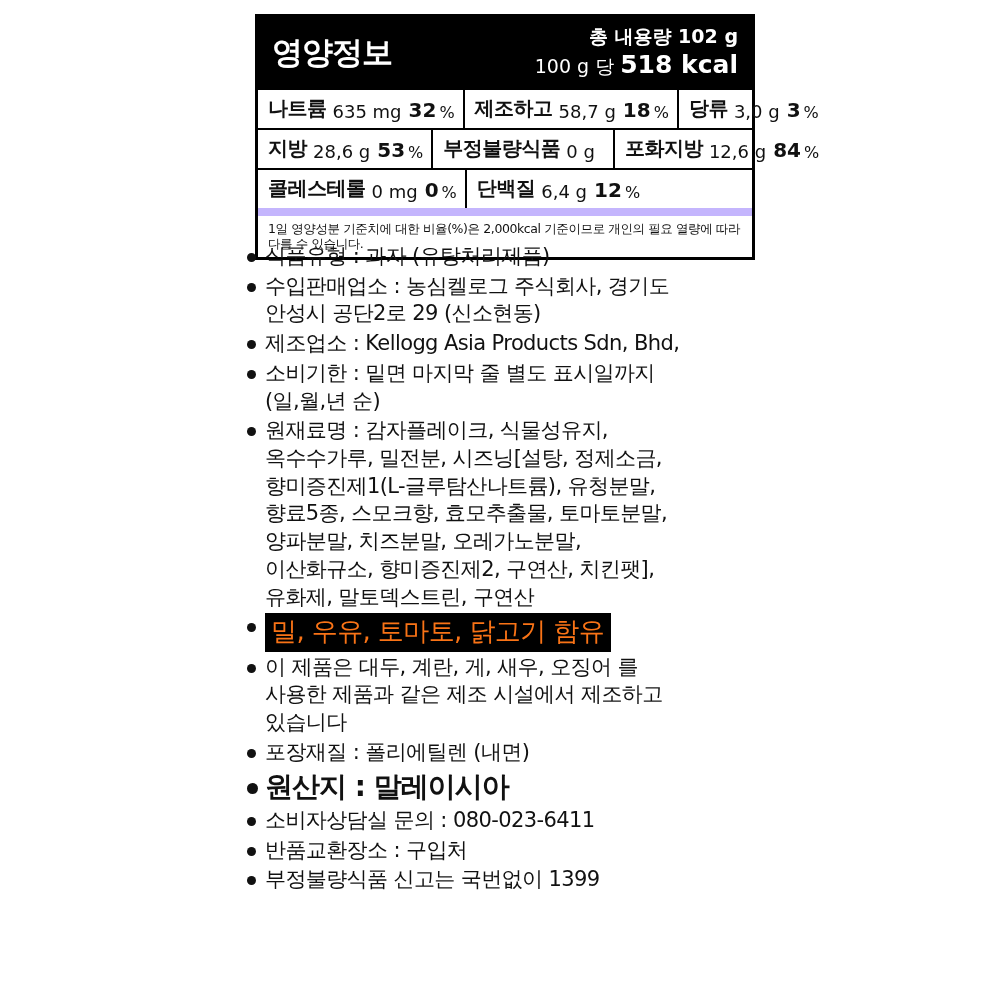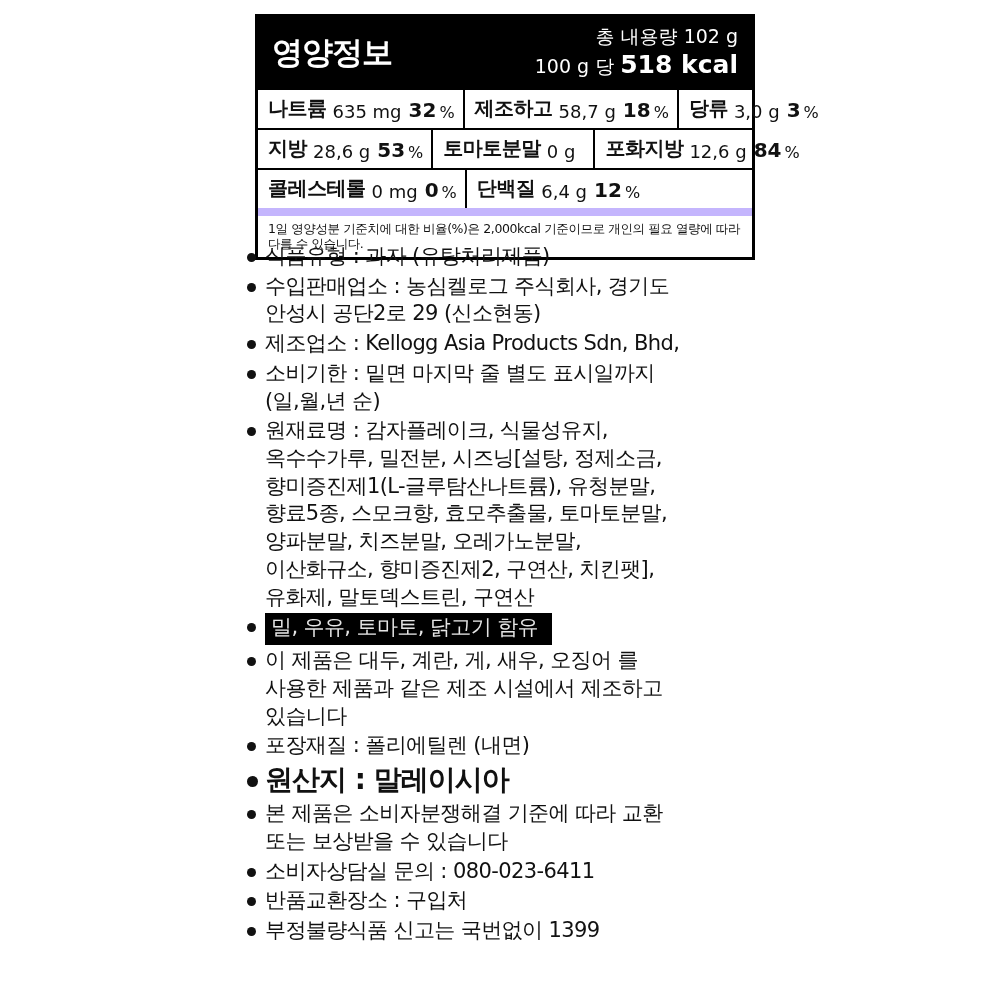--- a/index.html
+++ b/index.html
@@ -48,20 +48,21 @@
     font-weight: bold;
     letter-spacing: -1px;
     line-height: 1.1;
   }
   .nut-headright {
     text-align: right;
     line-height: 1.25;
   }
   .nut-total {
     font-size: 19px;
+    font-weight: bold;
   }
   .nut-kcal-line {
     font-size: 19px;
     white-space: nowrap;
   }
   .nut-kcal-big {
     font-size: 25px;
     font-weight: bold;
   }
 
@@ -156,24 +157,24 @@
   }
   .item-text {
     flex: 1 1 auto;
     font-size: 21px;
     line-height: 1.32;
     letter-spacing: -0.6px;
     white-space: pre-line;
   }
   .item.highlight .item-text {
     background: #000;
-    color: #e5e5e5;
+    color: #f97316;
     display: inline-block;
-    padding: 1px 14px 3px 6px;
-    font-size: 21px;
+    padding: 1px 7px 3px 6px;
+    font-size: 26px;
     flex: 0 1 auto;
   }
   .item.origin .item-text {
     font-size: 28px;
     font-weight: bold;
     letter-spacing: -1px;
     line-height: 1.3;
   }
   .item.origin .bullet {
     padding-top: 14px;
@@ -224,21 +225,21 @@
       </div>
 
       <div class="nut-row r2">
         <div class="nut-cell c1">
           <span class="nut-name">지방</span>
           <span class="nut-val">28,6 g</span>
           <span class="nut-pct">53</span>
           <span class="nut-pctmark">%</span>
         </div>
         <div class="nut-cell c2">
-          <span class="nut-name">토마토분말</span>
+          <span class="nut-name">부정불량식품</span>
           <span class="nut-val">0 g</span>
           <span class="nut-pct"></span>
           <span class="nut-pctmark"></span>
         </div>
         <div class="nut-cell c3">
           <span class="nut-name">포화지방</span>
           <span class="nut-val">12,6 g</span>
           <span class="nut-pct">84</span>
           <span class="nut-pctmark">%</span>
         </div>
@@ -315,25 +316,20 @@
       <div class="bullet"></div>
       <div class="item-text">포장재질 : 폴리에틸렌 (내면)</div>
     </div>
 
     <div class="item origin">
       <div class="bullet"></div>
       <div class="item-text">원산지 : 말레이시아</div>
     </div>
 
 
-    <div class="item">
-      <div class="bullet"></div>
-      <div class="item-text">본 제품은 소비자분쟁해결 기준에 따라 교환
-또는 보상받을 수 있습니다</div>
-    </div>
 
     <div class="item">
       <div class="bullet"></div>
       <div class="item-text">소비자상담실 문의 : 080-023-6411</div>
     </div>
 
     <div class="item">
       <div class="bullet"></div>
       <div class="item-text">반품교환장소 : 구입처</div>
     </div>

